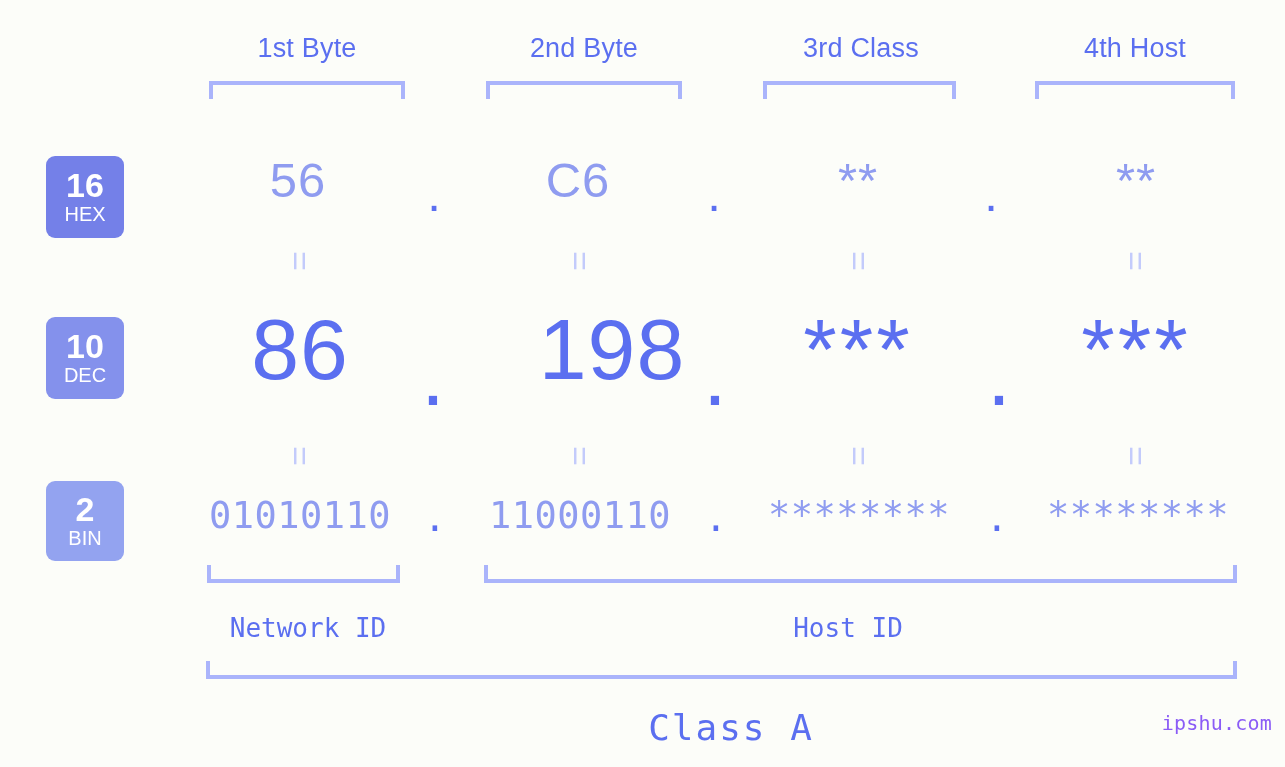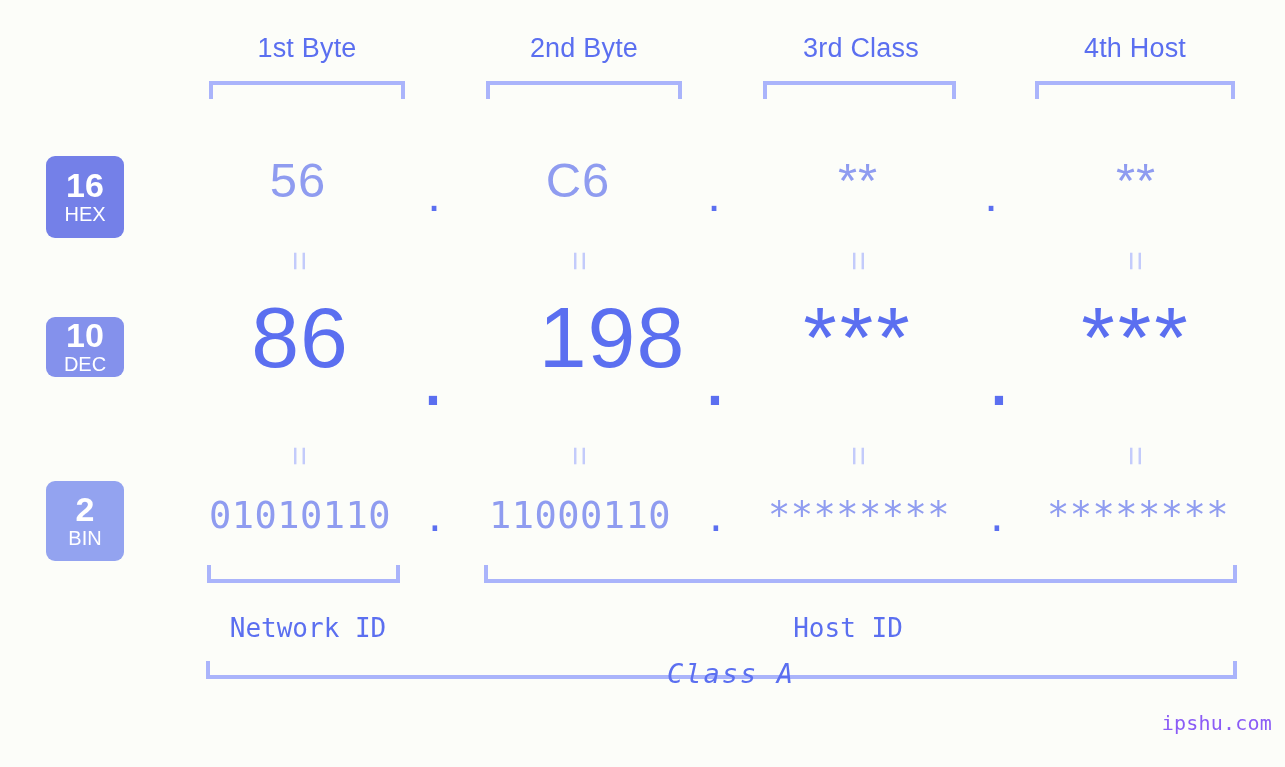--- a/index.html
+++ b/index.html
@@ -70,21 +70,21 @@
     font-weight: 700;
     line-height: 1.02;
   }
   .badge .abbr {
     font-size: 20px;
     font-weight: 400;
     line-height: 1.15;
     margin-top: 1px;
   }
   #badge-hex { top: 156px; height: 82px; background: #7480e8; }
-  #badge-dec { top: 317px; height: 60px; background: #8491ec; }
+  #badge-dec { top: 317px; height: 82px; background: #8491ec; }
   #badge-bin { top: 481px; height: 80px; background: #93a3f0; }
 
   
   .row {
     position: absolute;
     left: 0;
     width: 1285px;
     height: 0;
   }
 
@@ -110,21 +110,21 @@
     letter-spacing: 1px;
   }
   #row-hex .dotsep {
     top: 170px;
     font-size: 49px;
     line-height: 1;
   }
 
   
   #row-dec .cell {
-    top: 288px;
+    top: 300px;
     font-size: 86px;
     color: #5b6ff0;
     letter-spacing: 1px;
   }
   #row-dec .cell.stars { letter-spacing: 3px; }
   #row-dec .dotsep {
     top: 332px;
     font-size: 86px;
     line-height: 1;
   }
@@ -161,27 +161,26 @@
     transform: translateX(-50%);
     font-size: 26px;
     color: #5b6ff0;
     font-family: "DejaVu Sans Mono", "Liberation Mono", monospace;
     white-space: nowrap;
   }
 
   .class-label {
     position: absolute;
     transform: translateX(-50%);
-    top: 658px;
-    font-size: 27px;
+    top: 707px;
+    font-size: 36px;
     color: #5b6ff0;
     font-family: "DejaVu Sans Mono", "Liberation Mono", monospace;
     letter-spacing: 2px;
     white-space: nowrap;
-    font-style: italic;
   }
 
   
   #watermark {
     position: absolute;
     right: 13px;
     top: 711px;
     font-size: 20px;
     color: #8b5cf6;
     font-family: "DejaVu Sans Mono", "Liberation Mono", monospace;

